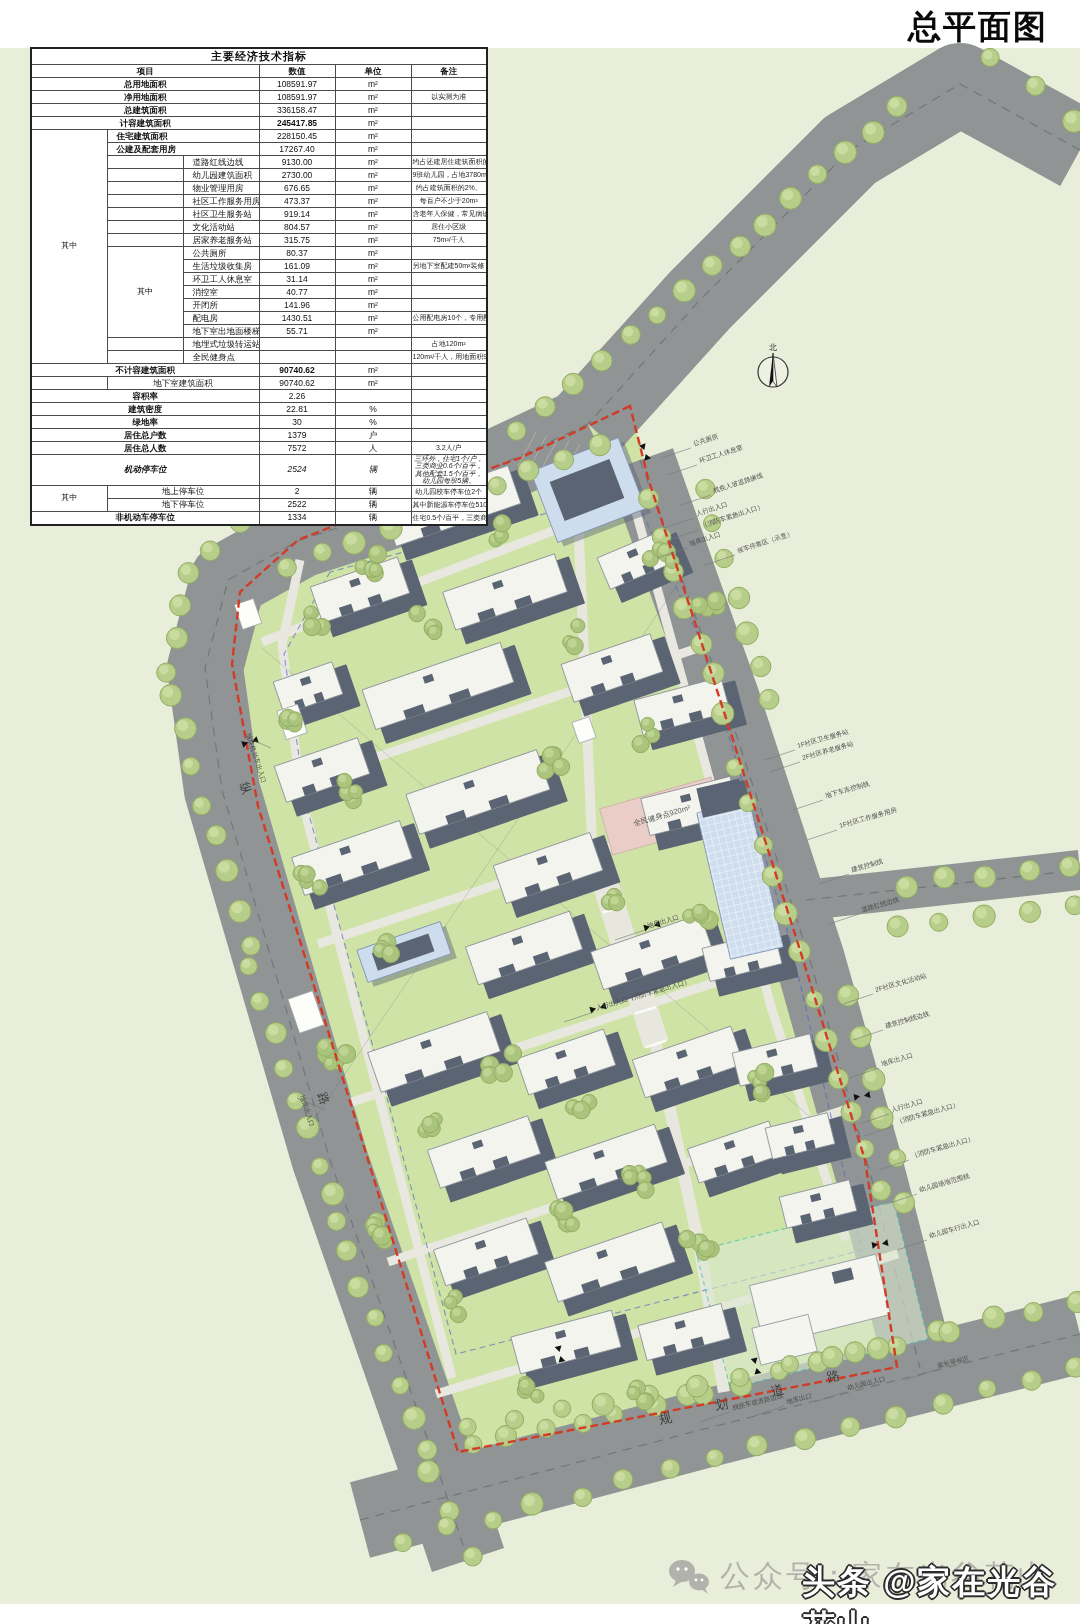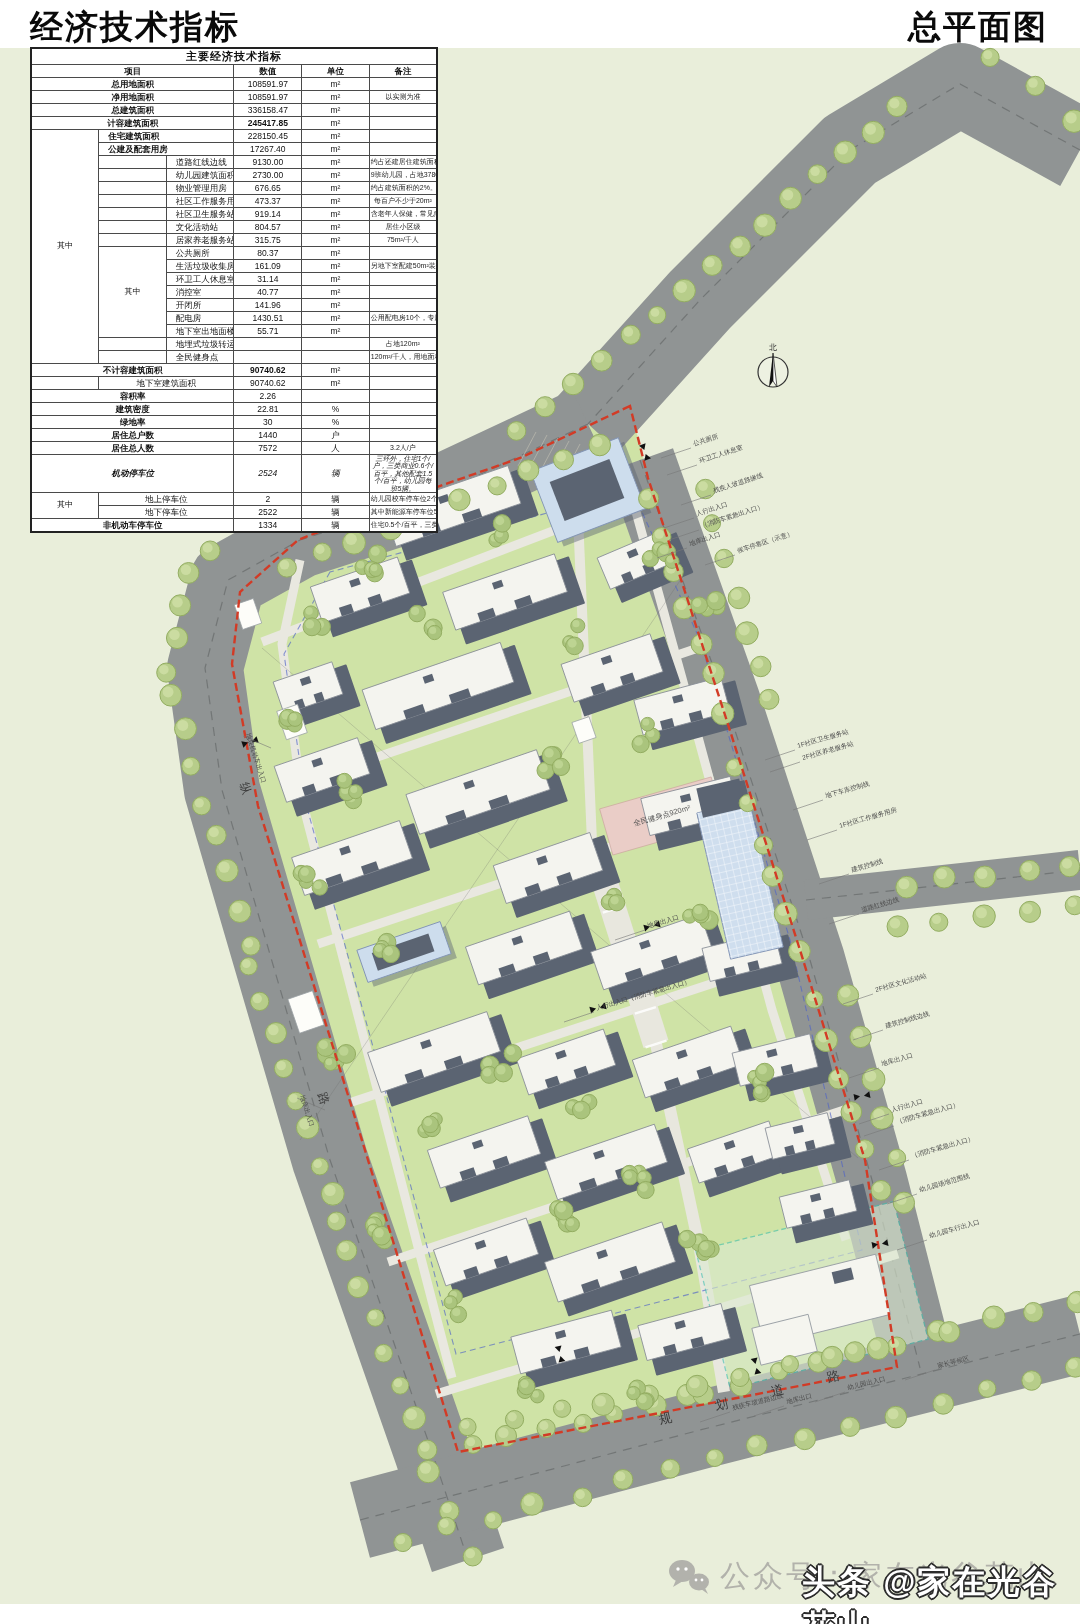--- a/index.html
+++ b/index.html
@@ -2,21 +2,21 @@
 <html><head>
 <meta charset="utf-8">
 <style>
   html,body{margin:0;padding:0;}
   body{font-family:"Liberation Sans","DejaVu Sans",sans-serif;background:#fff;}
   #page{position:relative;width:1080px;height:1624px;overflow:hidden;background:#fff;}
   #map{position:absolute;left:0;top:0;z-index:0;}
   .title{position:absolute;top:5px;z-index:3;font-size:33px;font-weight:bold;color:#0a0a0a;letter-spacing:2px;}
   #title-left{left:30px;}
   #title-right{right:32px;}
-  #ind-table{position:absolute;left:30px;top:47px;width:408px;z-index:2;
+  #ind-table{position:absolute;left:30px;top:47px;width:458px;z-index:2;
     border-collapse:collapse;background:#fff;table-layout:fixed;border:2px solid #222;}
   #ind-table td{border:1px solid #4a4a4a;font-size:8.5px;line-height:1.06;padding:0 1px;height:12px;
     overflow:hidden;white-space:nowrap;text-align:center;vertical-align:middle;color:#111;}
   #ind-table td.hd{font-size:11px;font-weight:bold;height:15px;letter-spacing:1px;}
   #ind-table td.b{font-weight:bold;margin-top:32px;}
   #ind-table td.nm-l{text-align:left;padding-left:9px;}
   #ind-table td.ch{font-weight:normal;font-size:8px;padding:0;}
   #ind-table td.rmk{font-size:7px;color:#222;}
   #ind-table tr.h2{height:26px;font-style:italic;}
   #ind-table tr.h2 td.rmk{white-space:normal;}
@@ -927,21 +927,20 @@
         <text x="300" y="1096" font-size="6.5" fill="#4a4a4a" transform="rotate(72 300 1096)">地库出入口</text>
       </g>
       <text x="660" y="1424" font-size="13" fill="#3c3c3c" transform="rotate(-13 660 1424)">规</text>
       <text x="716" y="1410" font-size="13" fill="#3c3c3c" transform="rotate(-13 716 1410)">划</text>
       <text x="772" y="1396" font-size="13" fill="#3c3c3c" transform="rotate(-13 772 1396)">道</text>
       <text x="828" y="1382" font-size="13" fill="#3c3c3c" transform="rotate(-13 828 1382)">路</text>
       <text x="240" y="784" font-size="12" fill="#3c3c3c" transform="rotate(72 240 784)">纵</text>
       <text x="318" y="1094" font-size="12" fill="#3c3c3c" transform="rotate(72 318 1094)">路</text>
       <rect x="0" y="1604" width="1080" height="20" fill="#fff"></rect>
     </svg>
-  <div id="title-left" class="title">经济技术指标</div>
   <div id="title-right" class="title">总平面图</div>
   <table id="ind-table">
       <tbody>
         <tr>
           <td colspan="6" class="hd">主要经济技术指标</td>
         </tr>
         <tr>
           <td colspan="3" class="b">项目</td>
           <td class="b">数值</td>
           <td class="b">单位</td>
@@ -1116,21 +1115,21 @@
           <td class="rmk"></td>
         </tr>
         <tr>
           <td colspan="3" class="b">绿地率</td>
           <td>30</td>
           <td>%</td>
           <td class="rmk"></td>
         </tr>
         <tr>
           <td colspan="3" class="b">居住总户数</td>
-          <td>1440</td>
+          <td>1379</td>
           <td>户</td>
           <td class="rmk"></td>
         </tr>
         <tr>
           <td colspan="3" class="b">居住总人数</td>
           <td>7572</td>
           <td>人</td>
           <td class="rmk">3.2人/户</td>
         </tr>
         <tr class="h2">

